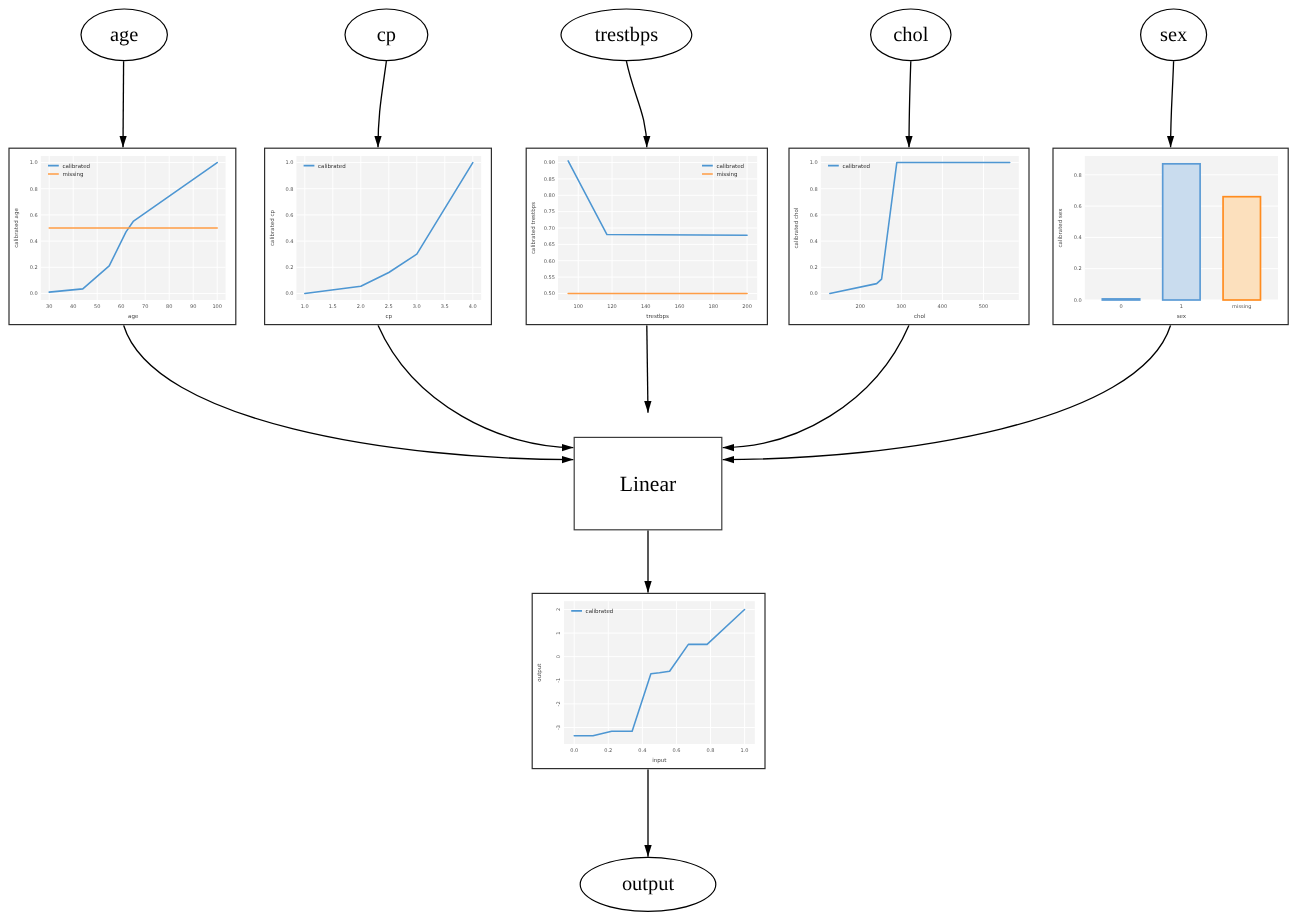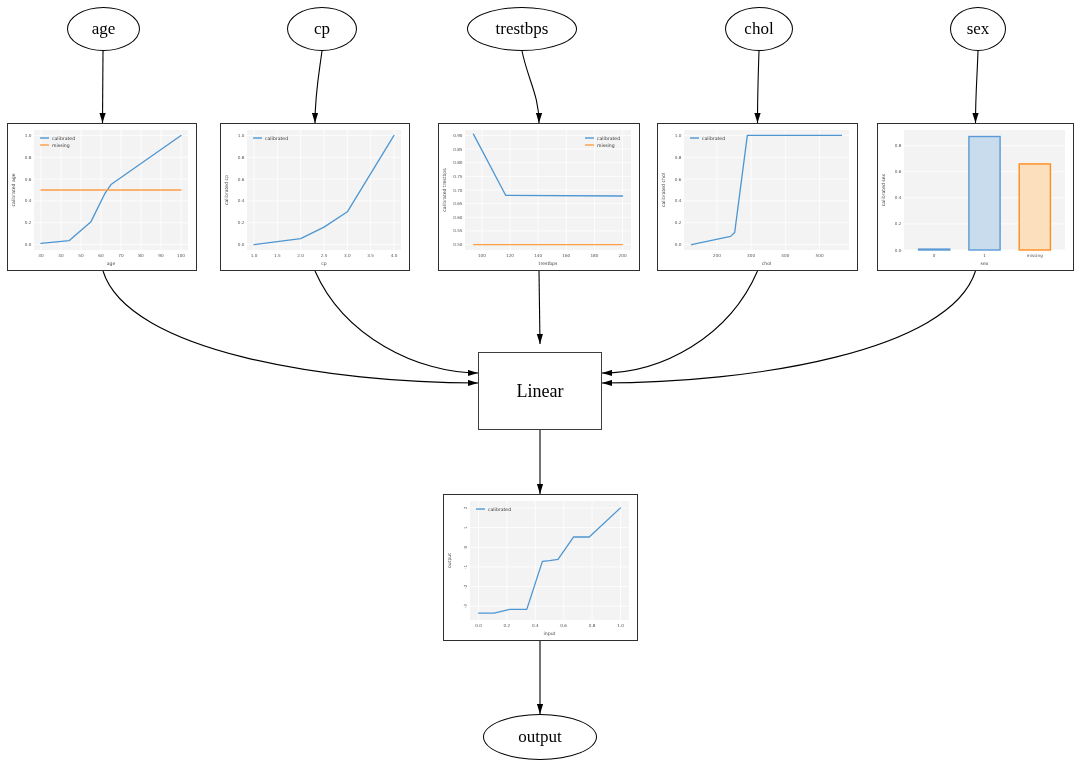--- a/index.html
+++ b/index.html
@@ -225,21 +225,21 @@
         <text x="23.5" y="49.23913043478262" text-anchor="end" font-size="4.2px" fill="#555">0.6</text>
         <text x="23.5" y="23.152173913043484" text-anchor="end" font-size="4.2px" fill="#555">0.8</text>
         <text x="106.5" y="141" text-anchor="middle" font-size="4.6px" fill="#444">sex</text>
         <text x="7" y="66" text-anchor="middle" font-size="4.6px" fill="#444" transform="rotate(-90 7 66)">calibrated sex</text>
         <rect x="40.590625" y="125.08695652173913" width="31.19375" height="0.9130434782608745" fill="#c9dcee" stroke="#5b9bd5" stroke-width="1.4"></rect>
         <rect x="90.903125" y="12.521739130434781" width="31.19375" height="113.47826086956522" fill="#c9dcee" stroke="#5b9bd5" stroke-width="1.4"></rect>
         <rect x="141.215625" y="39.913043478260875" width="31.19375" height="86.08695652173913" fill="#fce0bd" stroke="#ff8c1f" stroke-width="1.4"></rect>
       </svg>
     </div>
 
-  <div class="node combiner" style="left:478px;top:352px;width:124px;height:78px;">
+  <div class="node combiner" style="left:478px;top:364px;width:124px;height:78px;">
     <span>Linear</span>
   </div>
 
   <div class="chart" style="left:443px;top:494px;width:195px;height:147px;">
       <svg width="193" height="145" viewBox="0 0 193 145">
         <rect x="26" y="6" width="159" height="119" fill="#f3f3f3"></rect>
         <line x1="34.51785714285714" x2="34.51785714285714" y1="6" y2="125" stroke="#ffffff" stroke-width="0.8"></line>
         <line x1="62.910714285714285" x2="62.910714285714285" y1="6" y2="125" stroke="#ffffff" stroke-width="0.8"></line>
         <line x1="91.30357142857143" x2="91.30357142857143" y1="6" y2="125" stroke="#ffffff" stroke-width="0.8"></line>
         <line x1="119.69642857142856" x2="119.69642857142856" y1="6" y2="125" stroke="#ffffff" stroke-width="0.8"></line>

